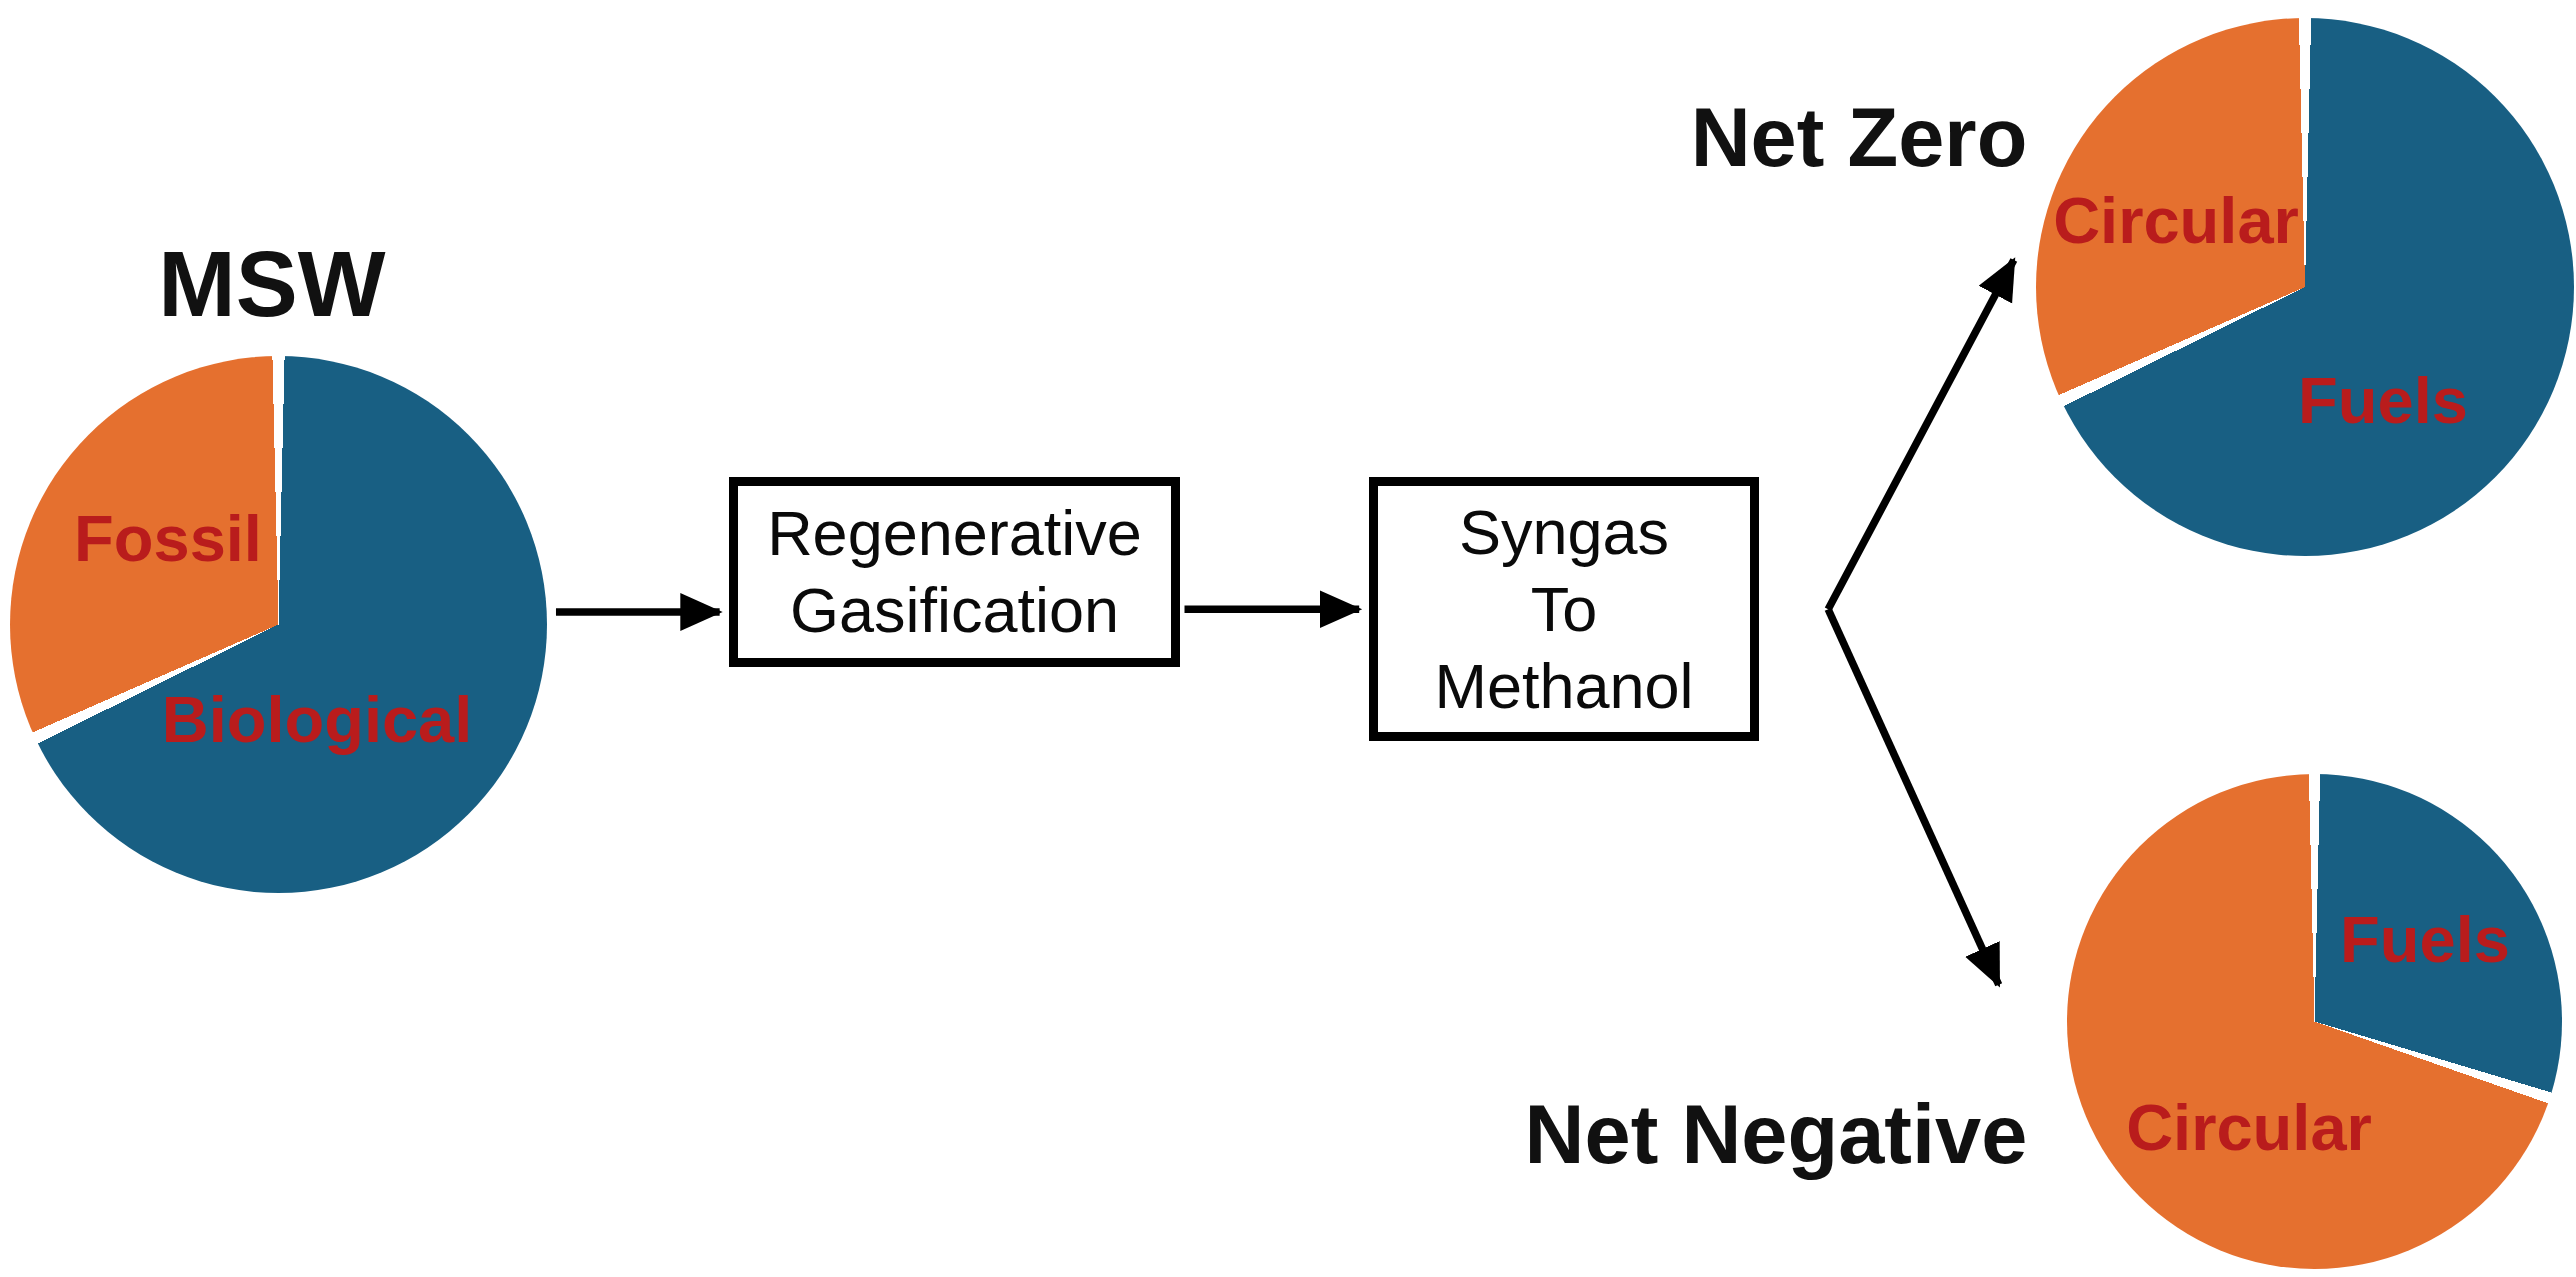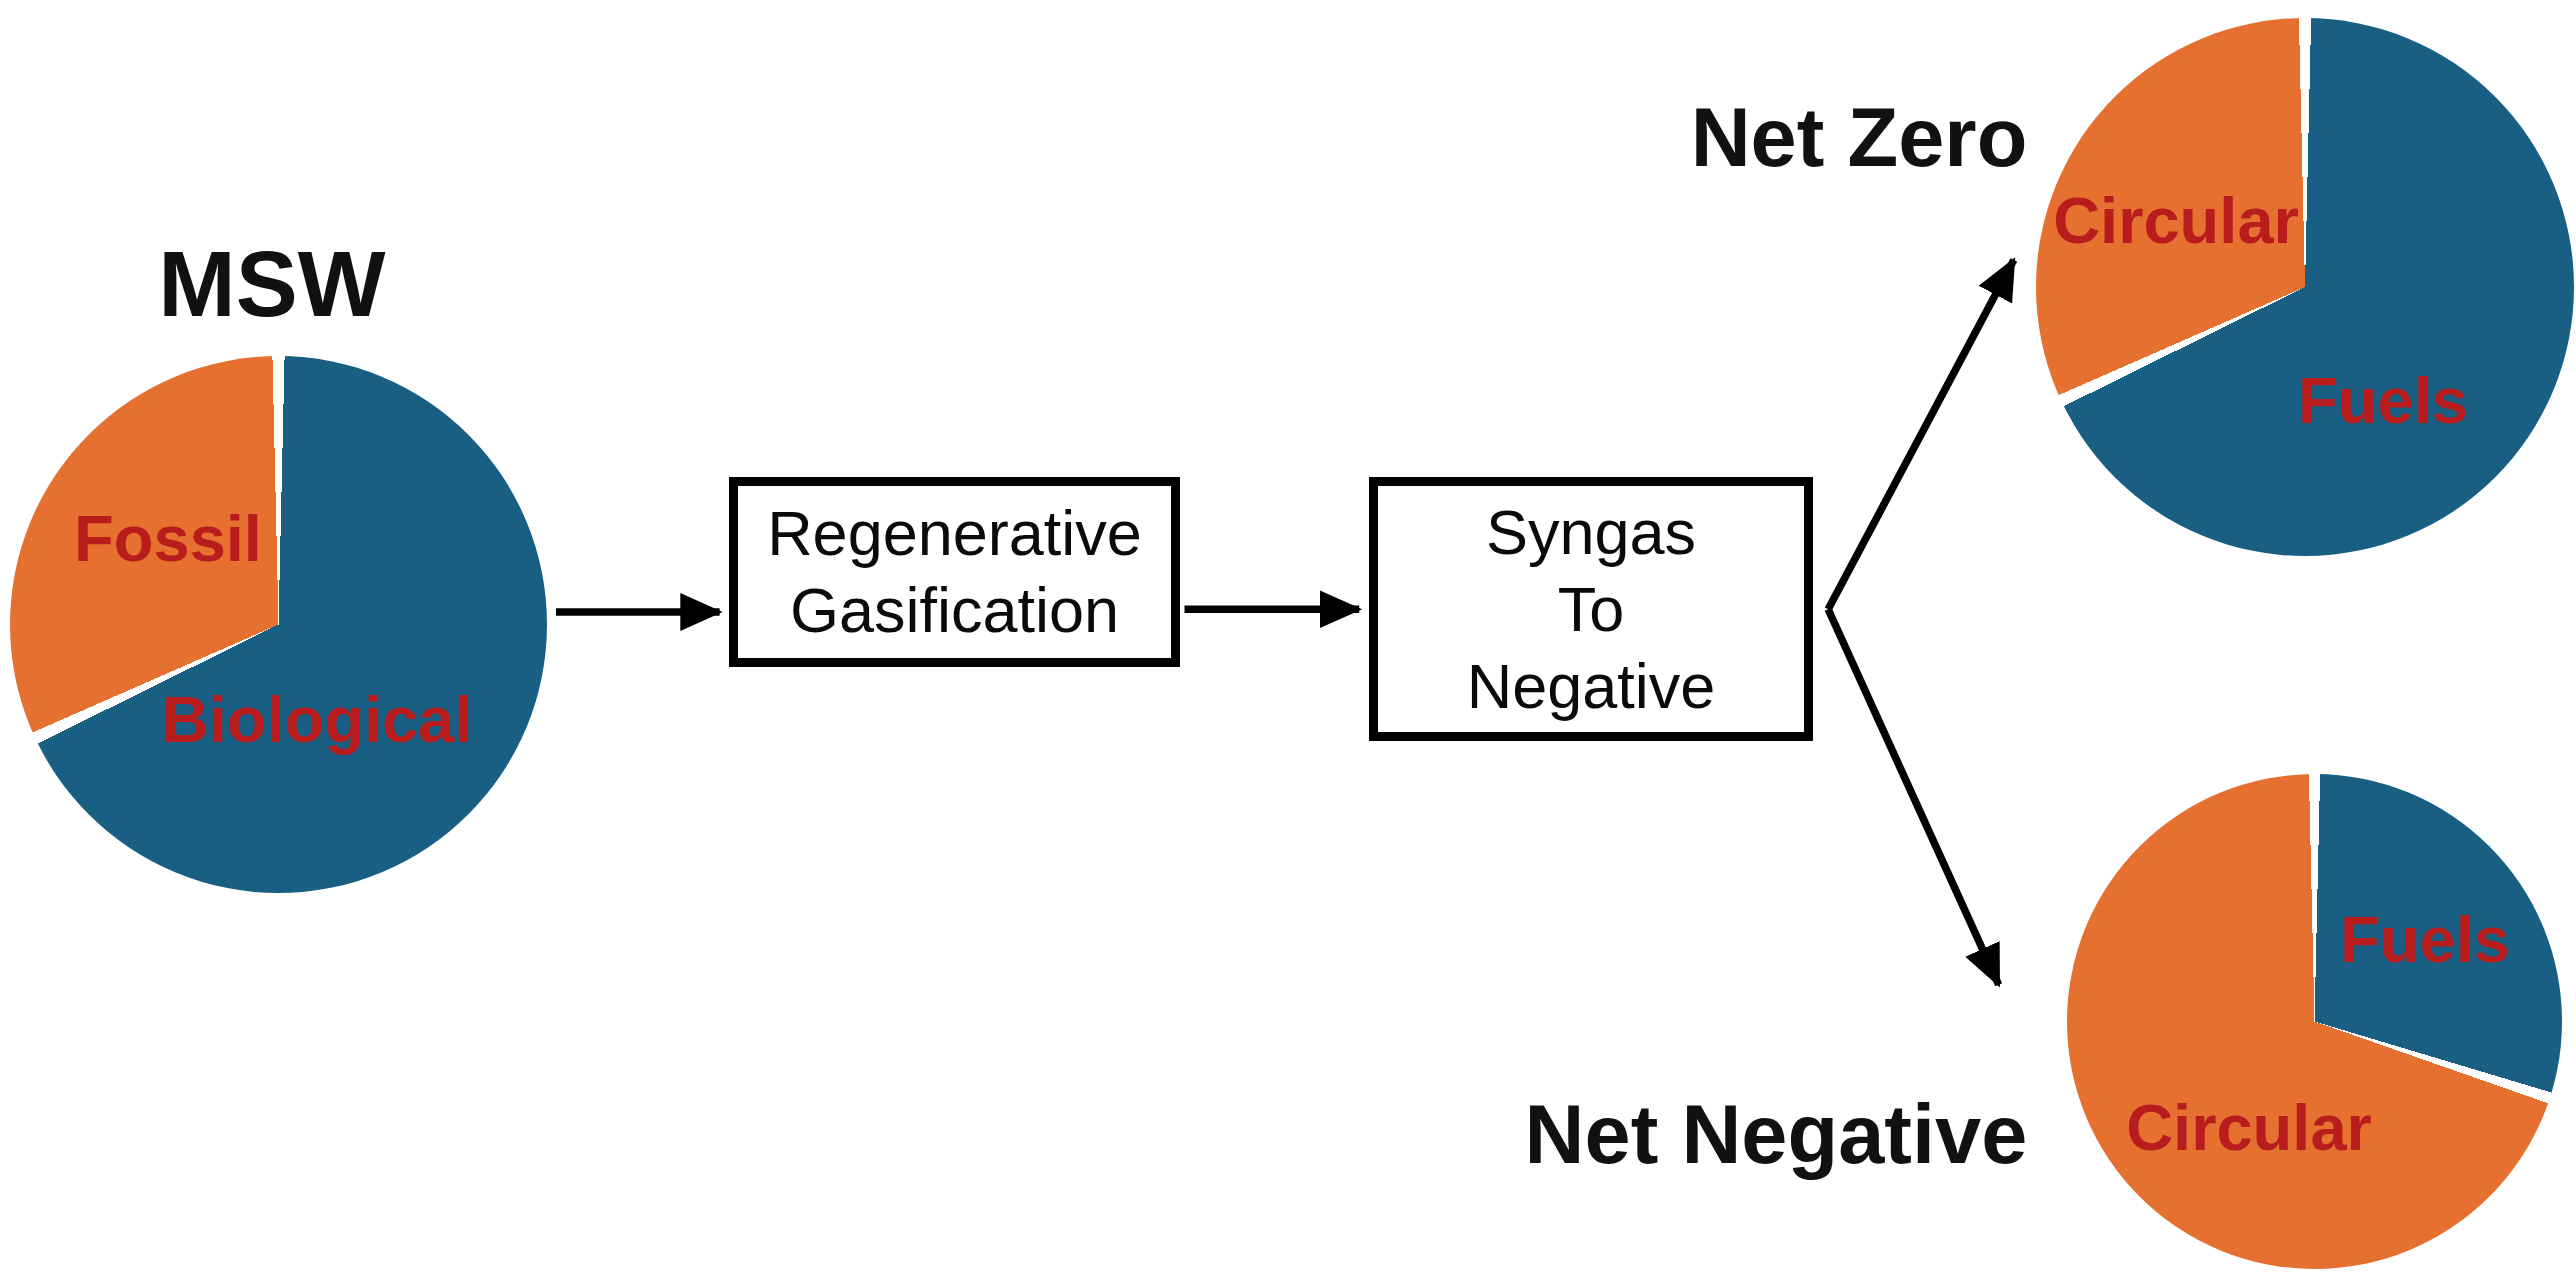--- a/index.html
+++ b/index.html
@@ -55,21 +55,21 @@
     box-sizing: border-box;
     border: 9px solid #000000;
     background: #ffffff;
     display: flex;
     flex-direction: column;
     align-items: center;
     justify-content: center;
     text-align: center;
   }
   .box-gasification { left: 729px; top: 477px; width: 451px; height: 190px; }
-  .box-syngas       { left: 1369px; top: 477px; width: 444px; height: 264px; }
+  .box-syngas       { left: 1369px; top: 477px; width: 390px; height: 264px; }
   .process-box .line {
     display: block;
     font-size: 63px;
     line-height: 77px;
     color: #0a0a0a;
     font-weight: normal;
     white-space: nowrap;
   }
   .arrow-layer {
     position: absolute;
@@ -112,17 +112,17 @@
   <span class="pie-label lbl-nn-circular">Circular</span>
 
   <div class="process-box box-gasification">
     <span class="line">Regenerative</span>
     <span class="line">Gasification</span>
   </div>
 
   <div class="process-box box-syngas">
     <span class="line">Syngas</span>
     <span class="line">To</span>
-    <span class="line">Negative</span>
+    <span class="line">Methanol</span>
   </div>
 
 </div>
 
 
 </body></html>

